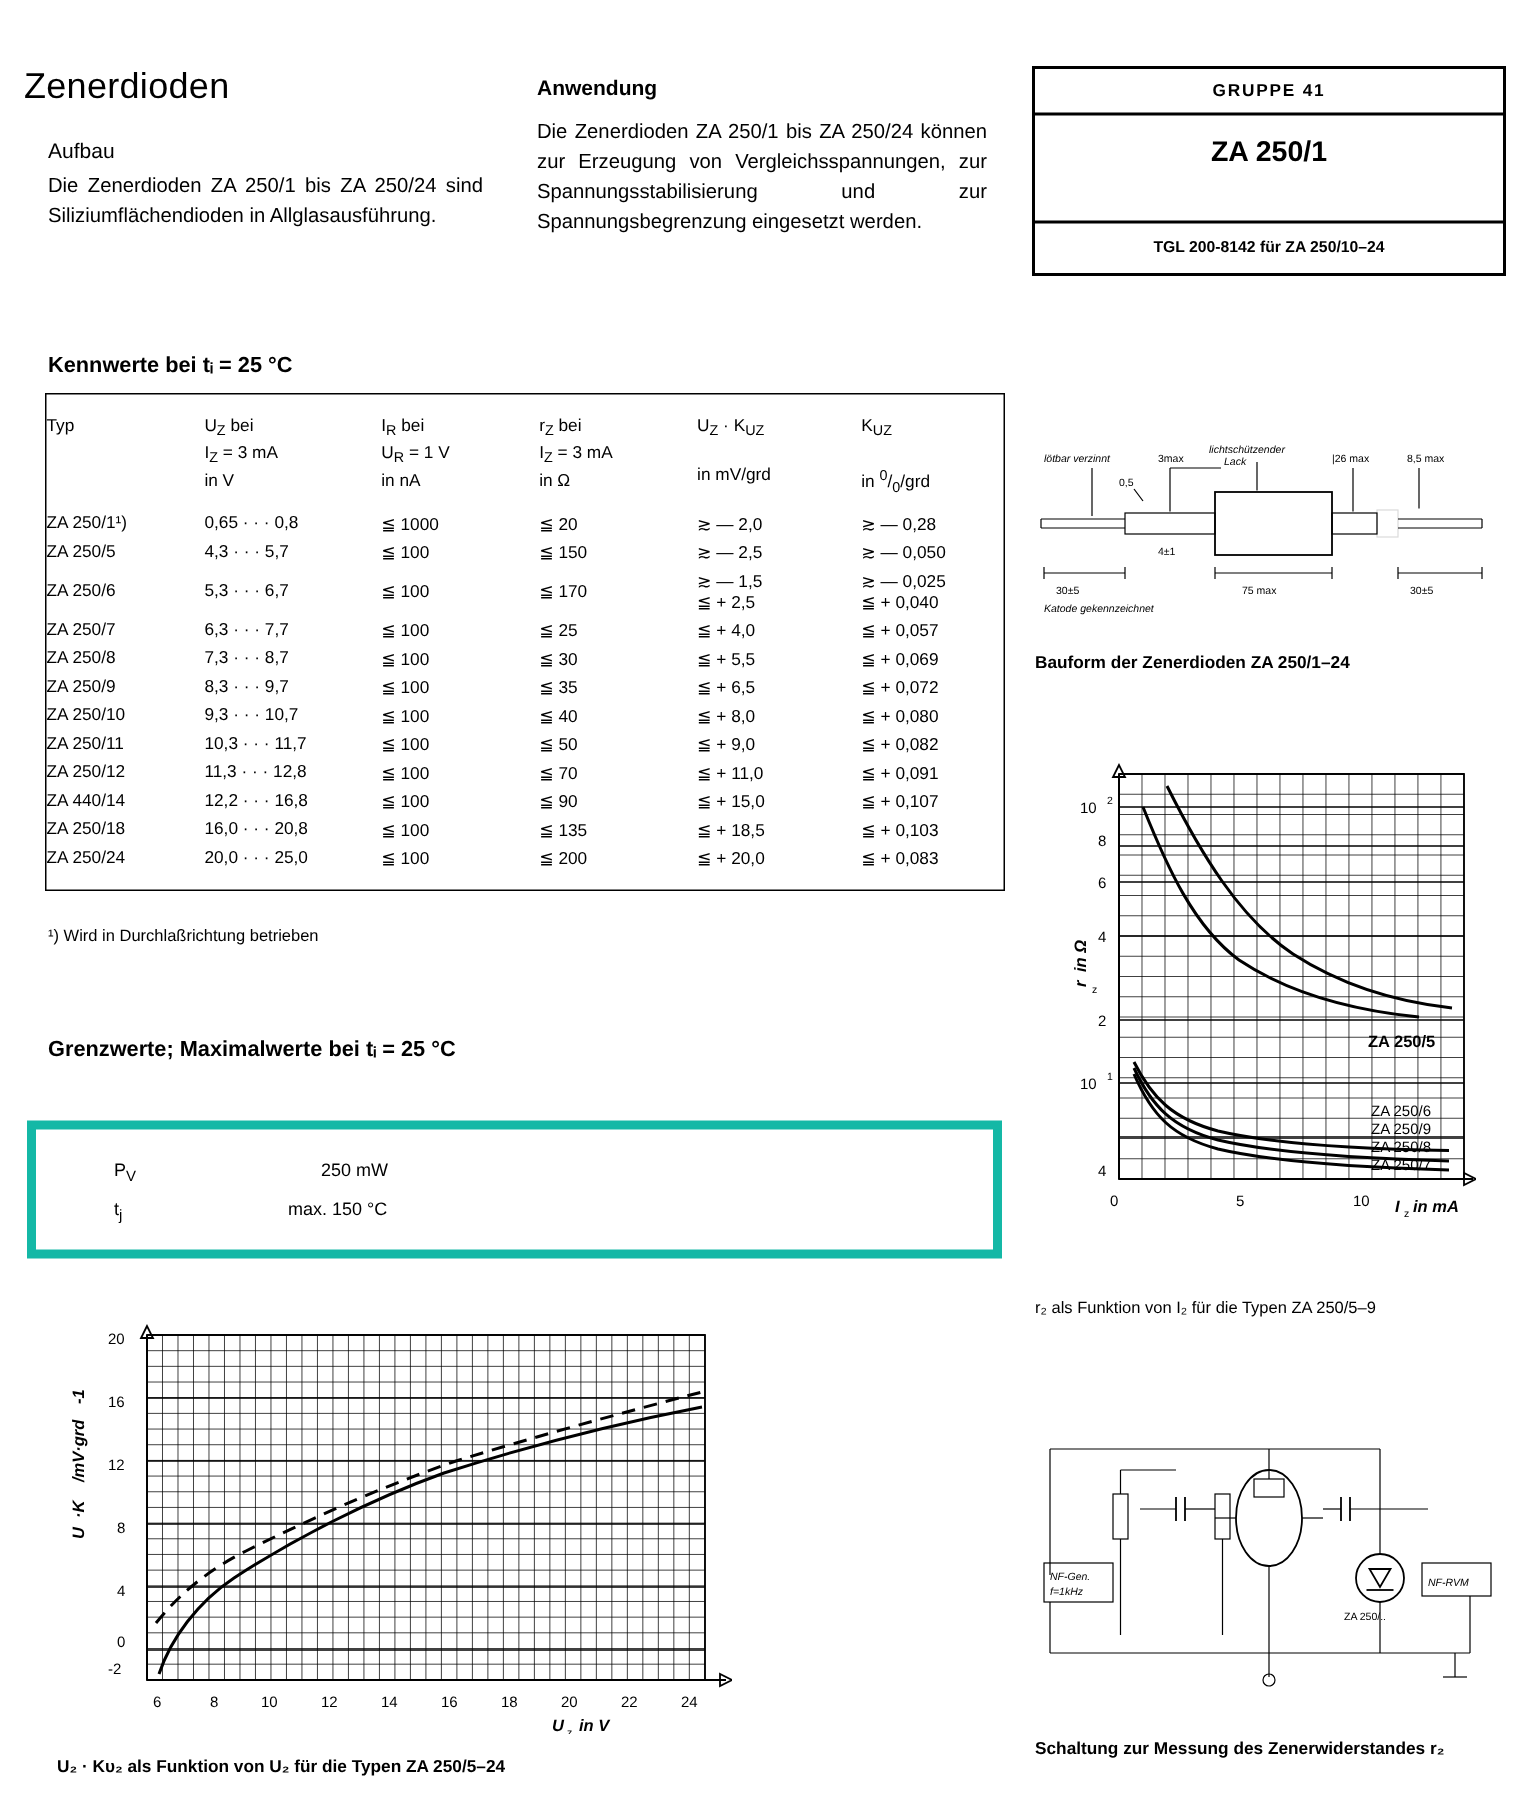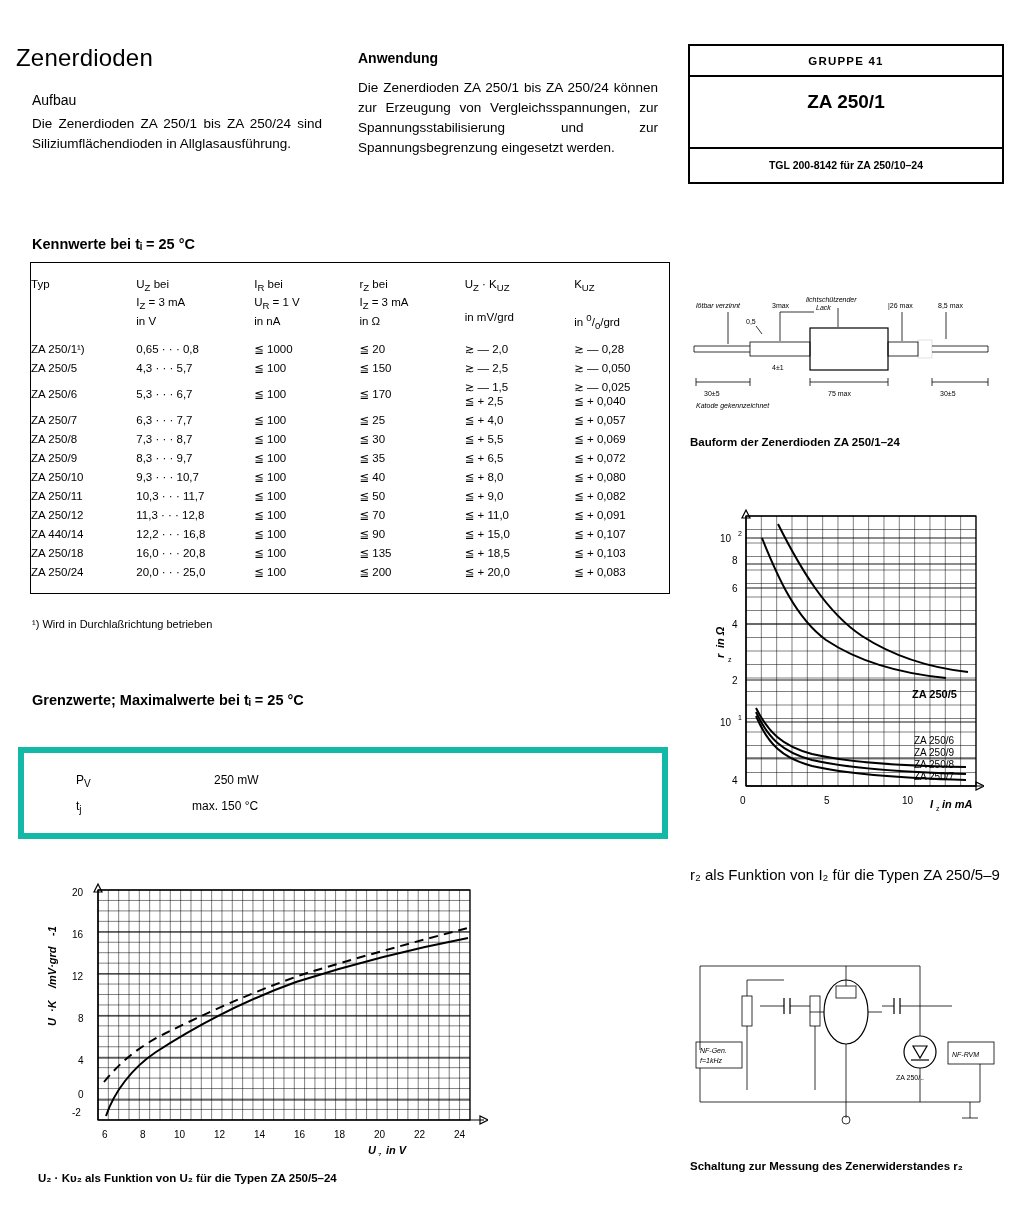--- a/index.html
+++ b/index.html
@@ -48,21 +48,21 @@
   #gr-v1{left:190px; top:20px;}
   #gr-l2{left:52px; top:46px;}
   #gr-v2{left:168px; top:46px;}
 
   
   #bauform{left:688px; top:282px; width:312px; height:130px;}
   #bauform-cap{left:690px; top:436px; font-size:11.5px; font-weight:bold;}
 
   
   #rzchart{left:716px; top:508px; width:268px; height:310px;}
-  #rz-cap{left:690px; top:866px; font-size:15px;}
+  #rz-cap{left:690px; top:866px; font-size:11px;}
 
   
   #uzchart{left:36px; top:876px; width:452px; height:280px;}
   #uz-cap{left:38px; top:1172px; font-size:11.5px; font-weight:bold;}
 
   
   #schem{left:680px; top:950px; width:330px; height:200px;}
   #schem-cap{left:690px; top:1158px; width:320px; font-size:11.5px; font-weight:bold; line-height:16px;}
 
   svg{display:block;}

